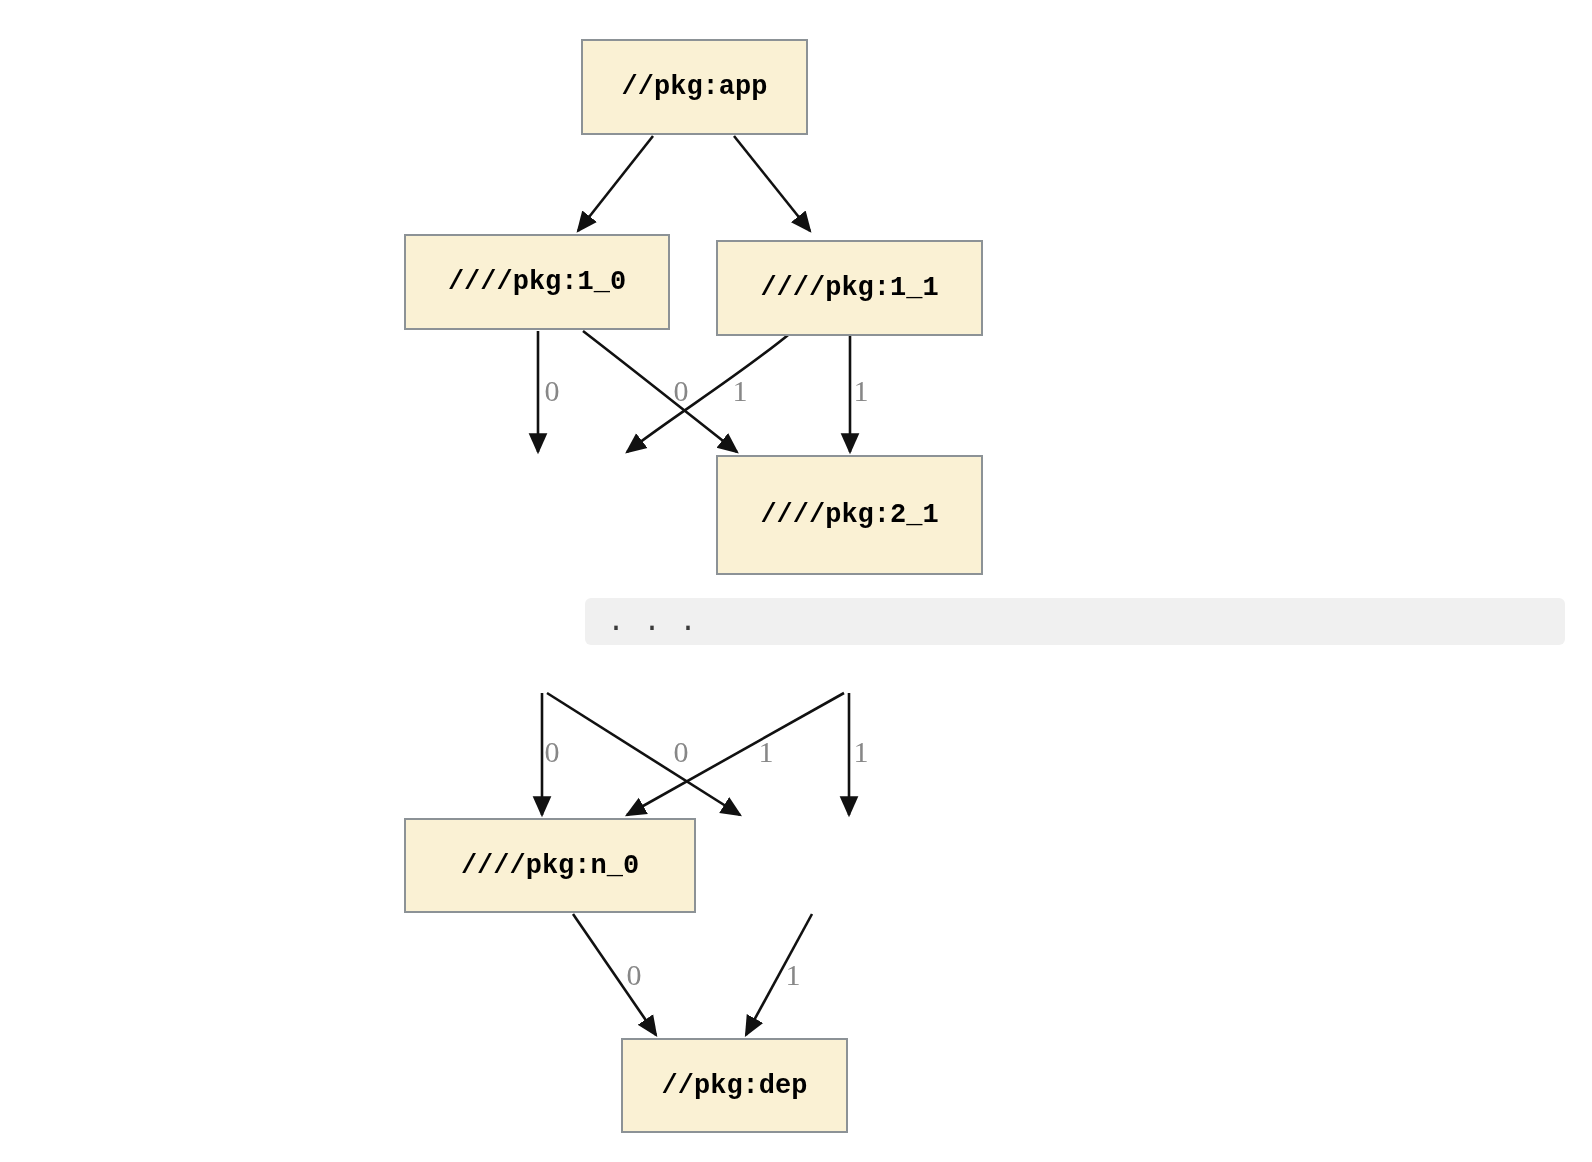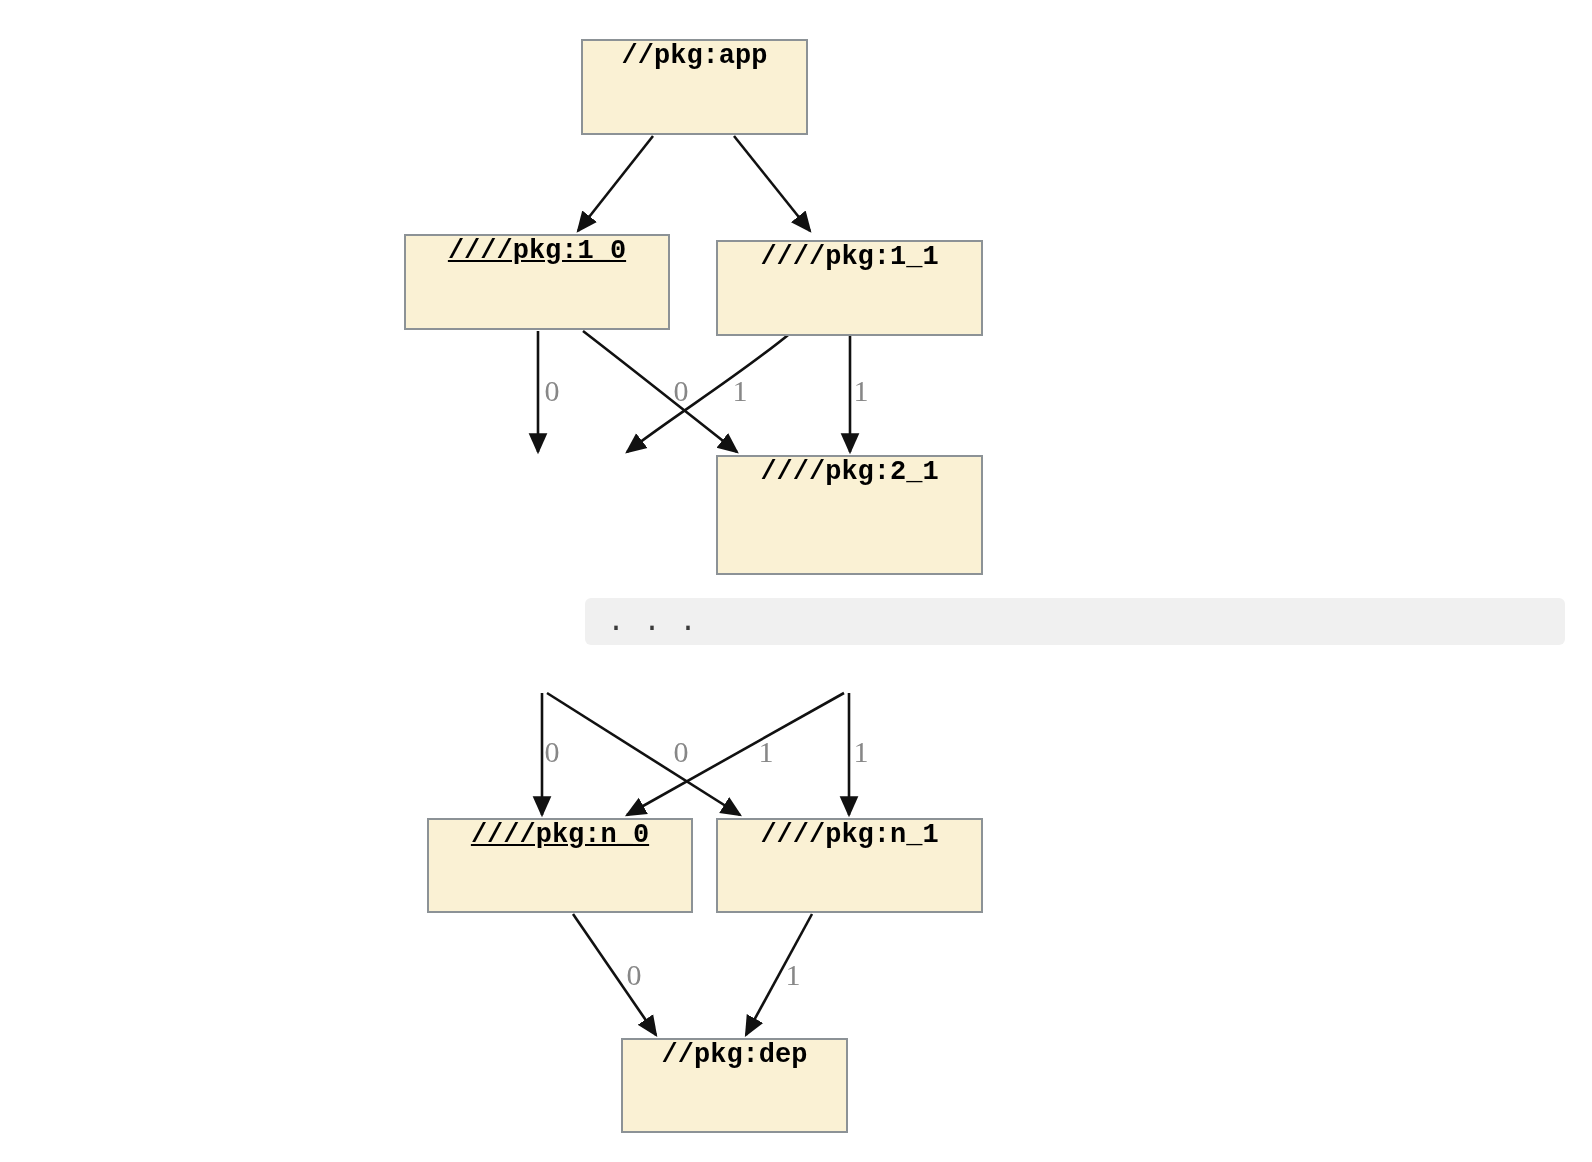--- a/index.html
+++ b/index.html
@@ -26,20 +26,21 @@
     stroke: #111111;
     stroke-width: 2.6;
     fill: none;
   }
   .node {
     position: absolute;
     box-sizing: border-box;
     background: #FAF1D4;
     border: 2px solid #8C9296;
     display: flex;
+    align-items: center;
     justify-content: center;
   }
   .node .node-label {
     font-family: "Liberation Mono", "DejaVu Sans Mono", monospace;
     font-weight: bold;
     font-size: 27px;
     color: #000000;
     white-space: pre;
   }
   .edge-label {
@@ -64,25 +65,25 @@
     padding-left: 22px;
   }
   .code-band .code-text {
     font-family: "Liberation Mono", "DejaVu Sans Mono", monospace;
     font-size: 30px;
     color: #3A3A3A;
     white-space: pre;
   }
   
   #node-app  { left: 581px; top:   39px; width: 227px; height: 96px; }
-  #node-1-0  { left: 404px; top:  234px; width: 266px; height: 96px; text-decoration: underline; }
+  #node-1-0  { left: 404px; top:  234px; width: 266px; height: 96px; }
   #node-1-1  { left: 716px; top:  240px; width: 267px; height: 96px; }
   #node-2-0  { left: 404px; top:  455px; width: 266px; height: 96px; }
   #node-2-1  { left: 716px; top:  455px; width: 267px; height: 120px; }
-  #node-n-0  { left: 427px; top:  818px; width: 266px; height: 95px; text-decoration: underline; }
+  #node-n-0  { left: 404px; top:  818px; width: 292px; height: 95px; }
   #node-n-1  { left: 716px; top:  818px; width: 267px; height: 95px; }
   #node-dep  { left: 581px; top: 1038px; width: 227px; height: 95px; margin-left: 40px; }
 </style>
 </head>
 <body>
 
 <div id="canvas">
 
   <svg id="edge-layer" viewBox="0 0 1592 1162" xmlns="http://www.w3.org/2000/svg">
     <defs>
@@ -115,23 +116,20 @@
   </div>
   <div id="node-1-1" class="node">
     <span class="node-label">////pkg:1_1</span>
   </div>
   <div id="node-2-1" class="node">
     <span class="node-label">////pkg:2_1</span>
   </div>
   <div id="node-n-0" class="node">
     <span class="node-label">////pkg:n_0</span>
   </div>
-  <div id="node-n-1" class="node">
-    <span class="node-label">////pkg:n_1</span>
-  </div>
   <div id="node-dep" class="node">
     <span class="node-label">//pkg:dep</span>
   </div>
 
   <div class="code-band">
     <span class="code-text">. . .</span>
   </div>
 
   <span class="edge-label" style="left:552px; top:391px;">0</span>
   <span class="edge-label" style="left:740px; top:391px;">1</span>

